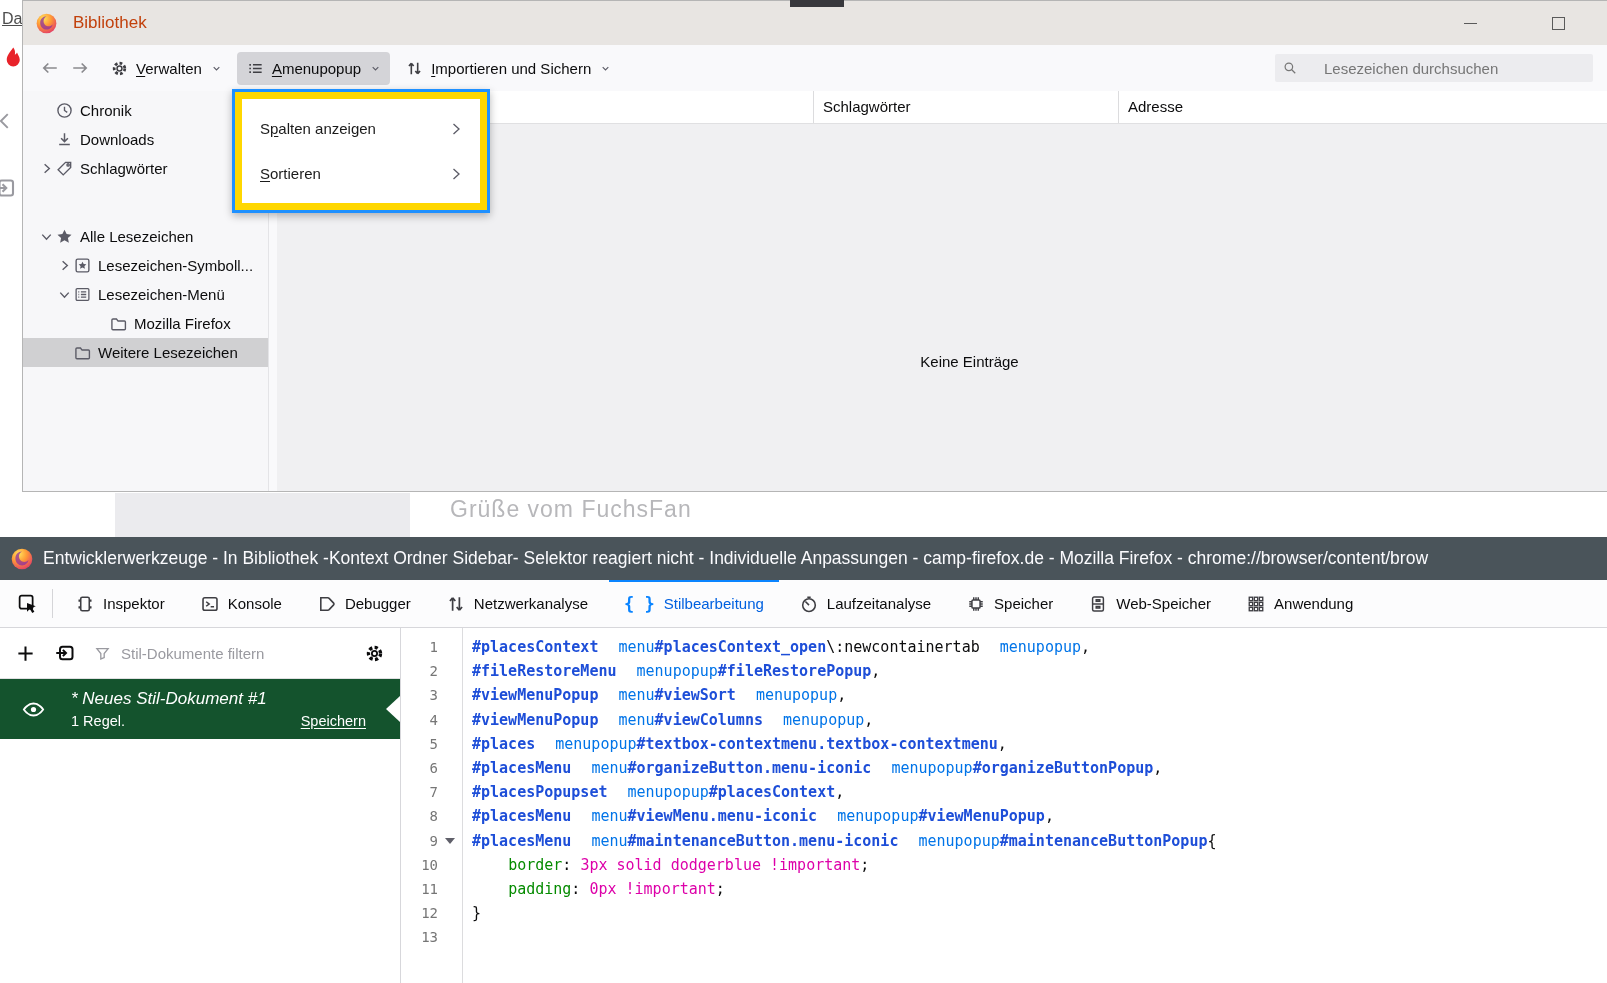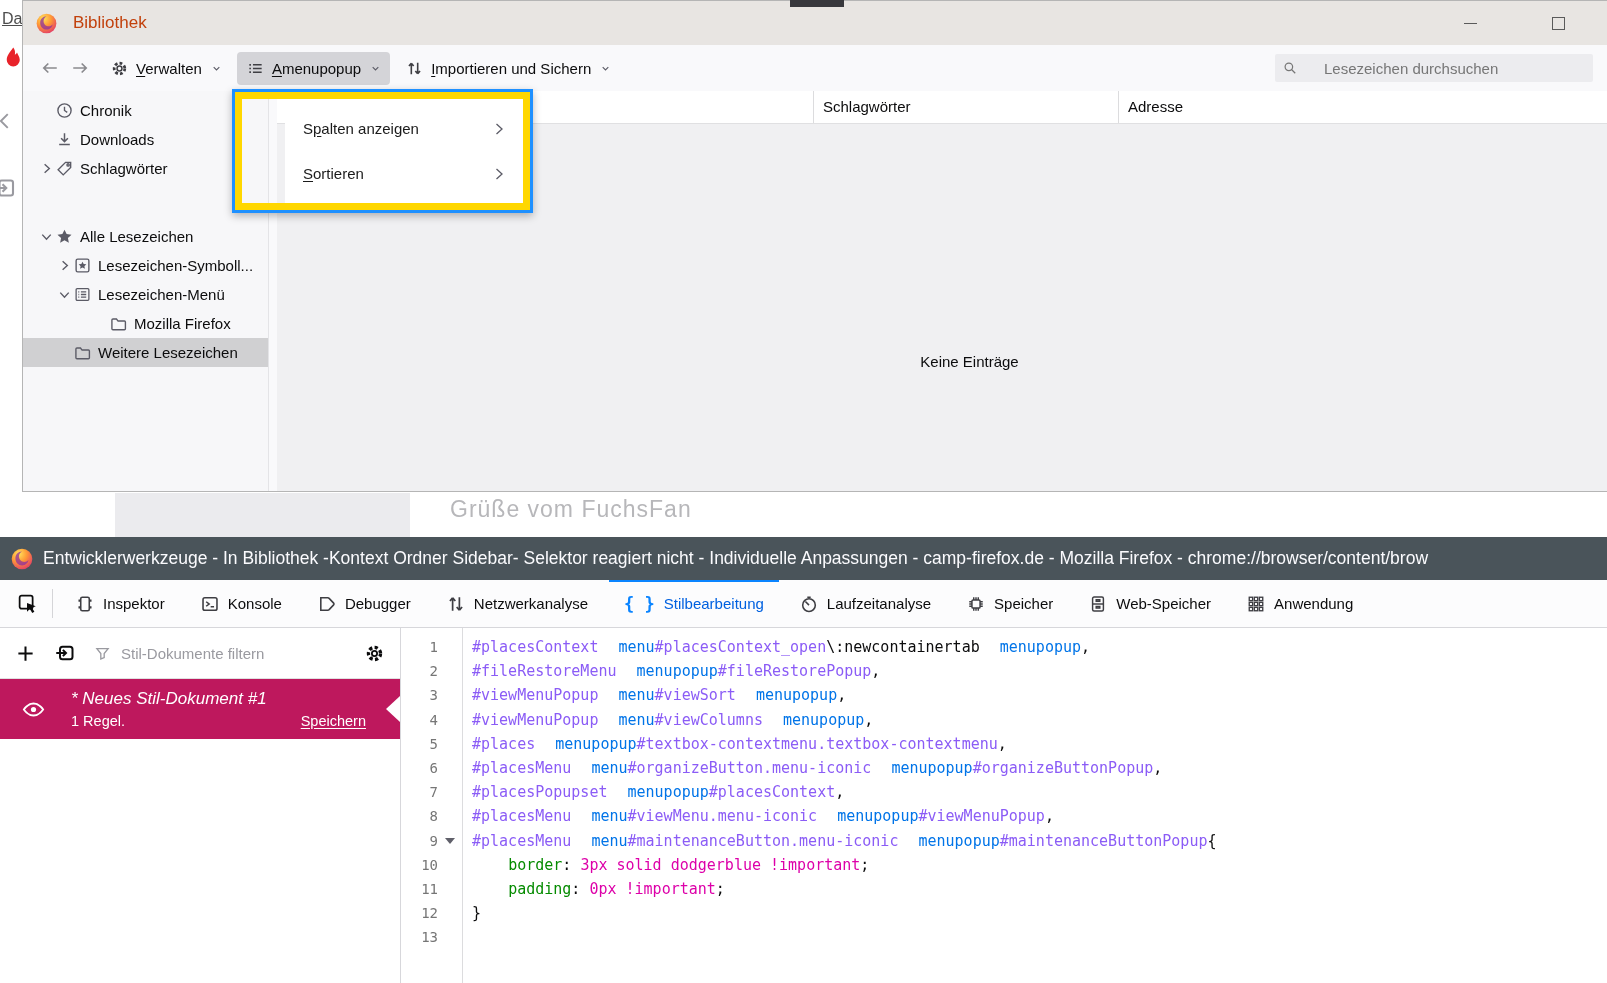--- a/index.html
+++ b/index.html
@@ -49,21 +49,21 @@
   .sb-label{overflow:hidden;text-overflow:ellipsis;}
   .lib-main{flex:1;background:#f0f0f2;position:relative;}
   .lib-colheader{height:32px;background:#fff;border-bottom:1px solid #e0e0e2;position:relative;font-size:15px;}
   .col-label{position:absolute;top:7px;}
   .col-sep{position:absolute;top:0;bottom:0;width:1px;background:#dcdcde;}
   .lib-empty{position:absolute;top:262px;left:0;right:0;text-align:center;padding-left:55px;font-size:15px;color:#0c0c0d;}
 
   
   .view-menu{position:absolute;left:209px;top:88px;z-index:10;border:3px solid #1e90ff;
              box-shadow:0 3px 8px rgba(0,0,0,.28);}
-  .view-menu-gold{border:7px solid #ffd700;padding-left:43px;}
+  .view-menu-gold{border:7px solid #ffd700;}
   .view-menu-inner{background:#fff;width:238px;padding:7px 0;}
   .vm-item{height:45px;display:flex;align-items:center;justify-content:space-between;
            padding:0 16px 0 18px;font-size:15px;color:#1b1b1b;}
   .vm-item u{text-underline-offset:2px;}
   .vm-chev{color:#5b5b66;}
 
   
   .devtools{position:absolute;left:0;top:537px;width:1607px;height:330px;background:#fff;z-index:3;}
   .dt-titlebar{height:43px;background:#4a545a;color:#fbfbfe;display:flex;align-items:center;
                padding:0 11px;font-size:17.5px;white-space:nowrap;overflow:hidden;gap:10px;}
@@ -75,39 +75,39 @@
   .dt-tab.active::before{content:"";position:absolute;top:0;left:0;right:0;height:2px;background:#0a84ff;}
   .dt-tab .ticon{color:#3e3e43;}
   .dt-tab.active .ticon{color:#0a84ff;}
   .braces{font-family:"DejaVu Sans Mono",monospace;font-size:17px;font-weight:bold;}
   .dt-body{display:flex;height:355px;}
   .se-pane{width:400px;border-right:1px solid #d7d7db;flex:none;}
   .se-toolbar{height:50px;display:flex;align-items:center;border-bottom:1px solid #e0e0e2;padding:0 16px;gap:20px;}
   .se-filter{flex:1;display:flex;align-items:center;gap:9px;color:#8f8f94;}
   .se-filter input{border:none;outline:none;background:transparent;font-size:15px;width:100%;font-family:inherit;}
   .se-filter input::placeholder{color:#9a9aa0;}
-  .se-sheet{height:60px;background:#be185d;color:#fff;position:relative;display:flex;align-items:center;padding-left:22px;box-sizing:border-box;}
+  .se-sheet{height:60px;background:#14532d;color:#fff;position:relative;display:flex;align-items:center;padding-left:22px;box-sizing:border-box;}
   .se-sheet::after{content:"";position:absolute;right:0;top:50%;margin-top:-13px;
                    border-top:13px solid transparent;border-bottom:13px solid transparent;border-right:14px solid #fff;}
   .sheet-main{margin-left:26px;flex:1;padding-right:34px;}
   .sheet-name{font-style:italic;font-size:17px;}
   .sheet-sub{display:flex;justify-content:space-between;align-items:baseline;font-size:14.5px;margin-top:4px;}
   .sheet-save{color:#fff;text-decoration:underline;text-underline-offset:2px;}
 
   
   .se-editor{flex:1;display:flex;background:#fff;font-family:"DejaVu Sans Mono","Liberation Mono",monospace;font-size:15px;}
   .gutter{width:62px;flex:none;border-right:1px solid #dcdcde;padding-top:7px;box-sizing:border-box;}
   .gnum{display:block;height:24.2px;line-height:24.2px;text-align:right;padding-right:24px;
         color:#767676;font-size:14px;position:relative;}
   .gnum.fold::after{content:"";position:absolute;right:7px;top:9px;
         border-left:5px solid transparent;border-right:5px solid transparent;border-top:6px solid #60606a;}
   .codearea{flex:1;padding-top:7px;overflow:hidden;}
   .cline{height:24.2px;line-height:24.2px;padding-left:9px;white-space:pre;}
   .cline.active{background:#e7f0fc;}
-  .tk-i{color:#8b5cf6;}
+  .tk-i{color:#1d4ed8;font-weight:bold;}
   .tk-g{color:#0074e8;padding-left:11px;}
   .tk-p{color:#058b00;}
   .tk-v{color:#dd00a9;}
   .tk-x{color:#0c0c0d;}
 </style>
 </head>
 <body>
 
 <div id="stage">
 

